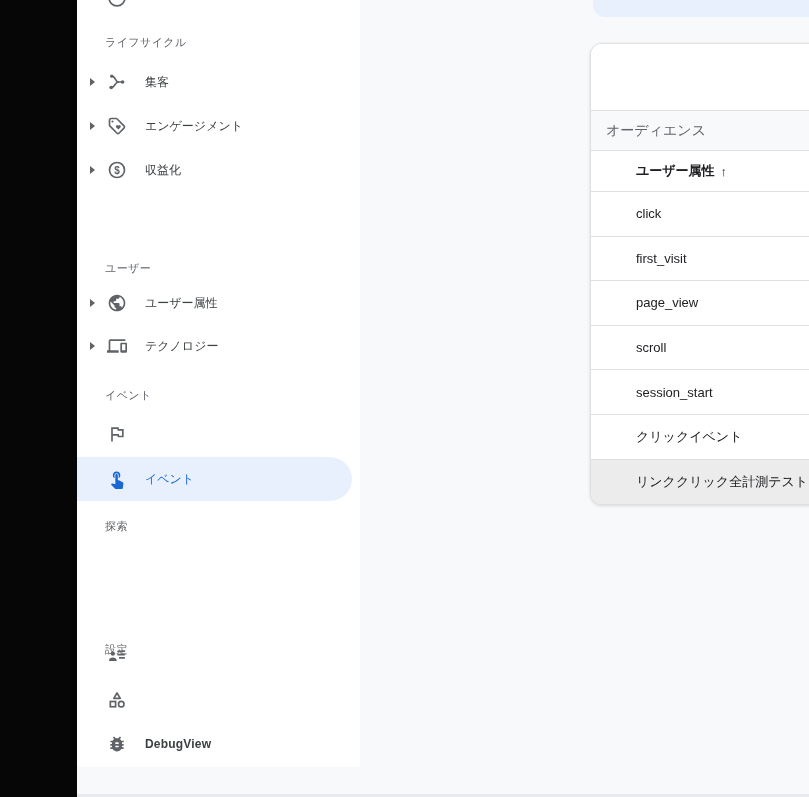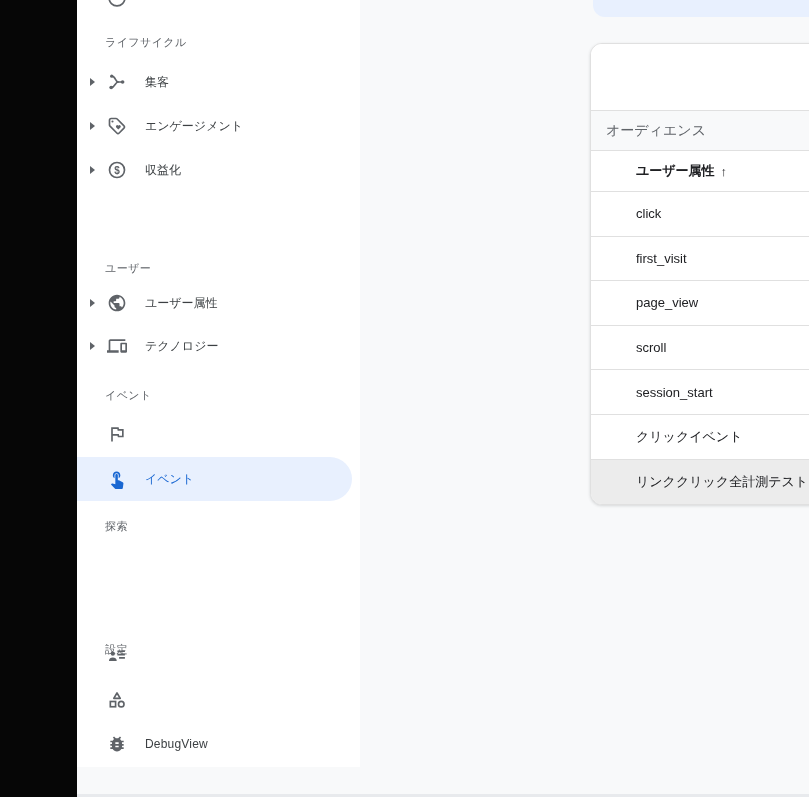--- a/index.html
+++ b/index.html
@@ -17,21 +17,21 @@
   .nav-label{position:absolute;left:28px;height:16px;line-height:16px;font-size:11px;
     color:var(--muted-color);letter-spacing:.4px}
   .nav-item{position:absolute;left:0;width:275px;height:44px;border-radius:0 22px 22px 0;cursor:pointer}
   .nav-item .arrow{position:absolute;left:13px;top:18px;width:0;height:0;
     border-left:5px solid var(--icon-color);border-top:4px solid transparent;border-bottom:4px solid transparent}
   .nav-item .nicon{position:absolute;left:30px;top:12px;width:20px;height:20px;color:var(--icon-color)}
   .nav-item .nlabel{position:absolute;left:68px;top:0;height:44px;line-height:44px;
     font-size:12px;color:var(--text-color);white-space:nowrap}
   .nav-item.selected{background:var(--selected-bg)}
   .nav-item.selected .nlabel,.nav-item.selected .nicon{color:var(--accent)}
-  .nav-item.bold .nlabel{font-weight:normal;letter-spacing:.2px}
+  .nav-item.bold .nlabel{font-weight:bold;letter-spacing:.2px}
   svg{display:block}
 
   
   .banner{position:absolute;left:593px;top:0;width:216px;height:17px;
     background:var(--banner-bg);border-radius:0 0 0 12px}
   .card{position:absolute;left:590px;top:43px;width:242px;height:462px;background:#fff;
     border:1px solid var(--border-color);border-radius:12px;
     box-shadow:0 1px 3px rgba(60,64,67,.18);overflow:hidden}
   .toolbar{height:66px;background:#fff}
   .sec-row{height:41px;display:flex;align-items:center;padding-left:15px;background:#f8f9fa;

